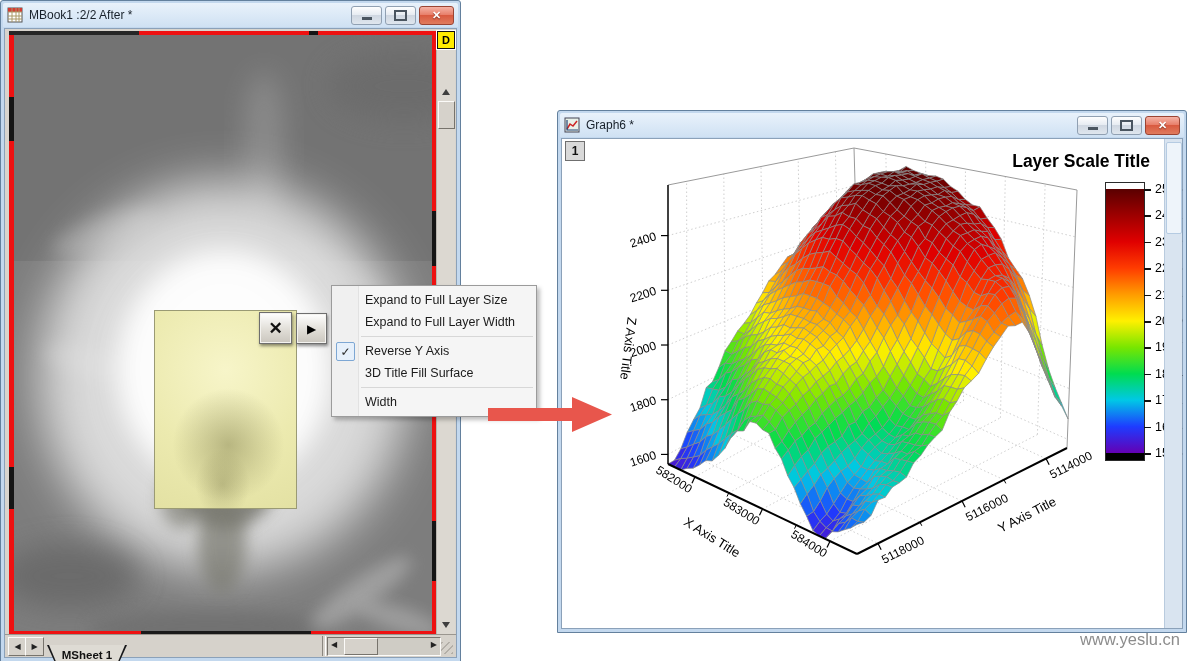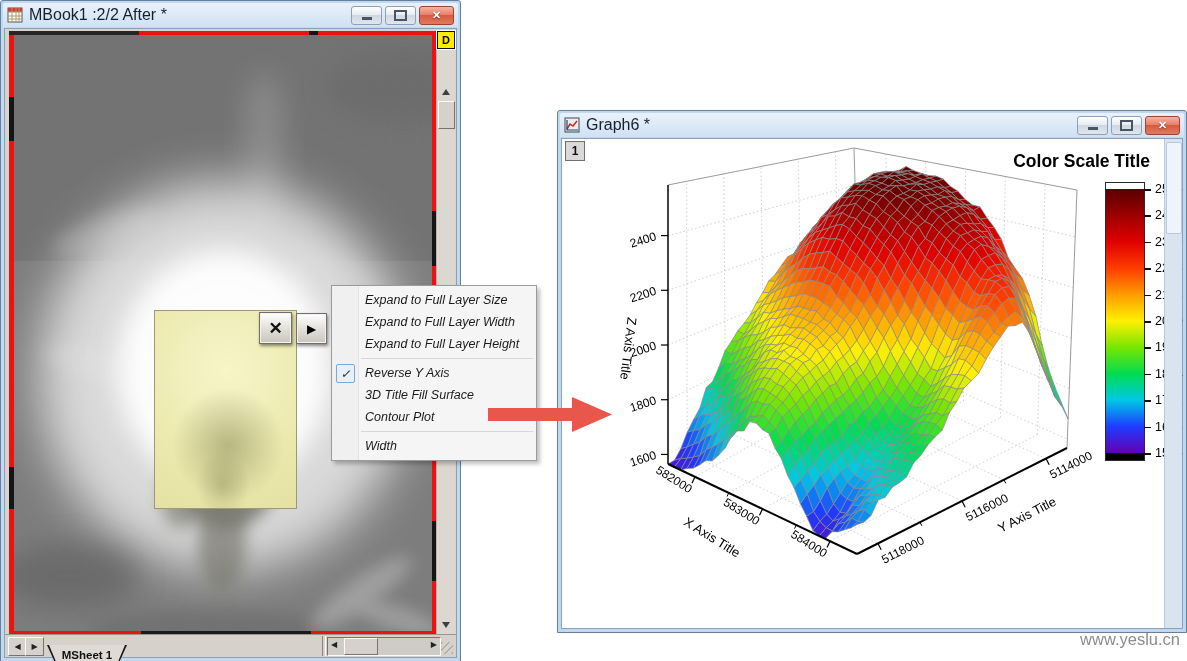--- a/index.html
+++ b/index.html
@@ -2,21 +2,21 @@
 <html><head>
 <meta charset="utf-8">
 <style>
   html,body{margin:0;padding:0;background:#fff;width:1187px;height:661px;overflow:hidden;
     font-family:"Liberation Sans",sans-serif;}
   #stage{position:absolute;left:0;top:0;width:1187px;height:661px;background:#fff;}
   
   .window{position:absolute;background:#c3d8ee;border:1px solid #63809d;border-radius:3px 3px 0 0;}
   .titlebar{position:absolute;left:2px;top:2px;right:2px;height:24px;display:flex;align-items:center;
     padding:0 4px;background:linear-gradient(#e9f2fb,#cfe1f3);border-radius:2px 2px 0 0;}
-  .titletext{font-size:16px;color:#17202a;margin-left:6px;flex:1;white-space:nowrap;}
+  .titletext{font-size:12px;color:#17202a;margin-left:6px;flex:1;white-space:nowrap;}
   .cb{width:29px;height:17px;margin-left:3px;border:1px solid #90a0b2;border-radius:3px;
     background:linear-gradient(#fefefe,#e7ecf2 45%,#cfd7e1 50%,#dfe6ee);display:flex;align-items:center;justify-content:center;}
   .cb.close{width:33px;background:linear-gradient(#f5b2a5,#e8806b 45%,#d95a40 50%,#e07b5d);border-color:#9b4433;}
   .glyph-min{width:10px;height:3px;background:#4a5560;margin-top:6px;}
   .glyph-max{width:9px;height:7px;border:2px solid #4a5560;}
   .glyph-x{color:#fff;font-size:11px;font-weight:bold;text-shadow:0 1px 1px #7e2c1b;line-height:1;}
   
   #left-client{position:absolute;left:3px;top:27px;right:3px;bottom:3px;background:#d8d4cd;border:1px solid #8ba1b9;}
   #terrain{position:absolute;left:4px;top:2px;}
   #msel{position:absolute;left:149px;top:281px;width:141px;height:197px;border:1px solid #9a9a74;
@@ -53,21 +53,21 @@
   #hdivider{position:absolute;left:317px;top:1px;bottom:1px;width:2px;border-left:1px solid #8a867f;border-right:1px solid #fff;}
   #hsb{position:absolute;left:322px;top:2px;width:112px;height:17px;background:#cfccc5;
     border:1px solid;border-color:#77736c #fcfbf9 #fcfbf9 #77736c;}
   #hsb-thumb{position:absolute;left:16px;top:0px;width:32px;height:15px;background:#d6d2cb;
     border:1px solid;border-color:#fcfbf9 #77736c #77736c #fcfbf9;}
   .hsb-arrow{position:absolute;top:2px;font-size:8px;color:#222;}
   #grip{position:absolute;right:3px;bottom:3px;width:12px;height:12px;
     background:repeating-linear-gradient(135deg,#b3afa8 0 2px,transparent 2px 5px);}
   
   #menu{position:absolute;left:331px;top:285px;width:204px;background:#f5f5f5;border:1px solid #9b9b9b;
-    box-shadow:3px 3px 4px rgba(0,0,0,.25);z-index:20;padding:3px 0;font-style:italic;}
+    box-shadow:3px 3px 4px rgba(0,0,0,.25);z-index:20;padding:3px 0;}
   #menu-gutter{position:absolute;left:0;top:0;bottom:0;width:26px;background:#f0f0f0;border-right:1px solid #e2e2e2;}
   .menu-item{position:relative;height:22px;display:flex;align-items:center;padding-left:33px;
     font-size:12.5px;color:#1b1b1b;white-space:nowrap;}
   .menu-sep{height:7px;display:flex;align-items:center;margin-left:29px;margin-right:3px;}
   .menu-sep div{width:100%;border-top:1px solid #d7d7d7;}
   .menu-check{position:absolute;left:4px;top:2px;width:17px;height:17px;background:#e6f0fb;
     border:1px solid #7da7d4;border-radius:2px;display:flex;align-items:center;justify-content:center;
     font-size:12px;color:#2b2b2b;}
   
   #right-client{position:absolute;left:3px;top:27px;right:3px;bottom:3px;background:#fff;border:1px solid #8ba1b9;}
@@ -1184,21 +1184,21 @@
               <text font-family="&quot;Liberation Sans&quot;,sans-serif" font-size="12px" fill="#000" x="966.3085568284948" y="524.4980842828671" text-anchor="start" transform="rotate(-27 966.3085568284948 524.4980842828671)">5116000</text>
               <line x1="1044" y1="461.6" x2="1047.1542784142475" y2="467.8490421414336" stroke="#000" stroke-width="1.2"></line>
               <text font-family="&quot;Liberation Sans&quot;,sans-serif" font-size="12px" fill="#000" x="1050.3085568284948" y="482.09808428286715" text-anchor="start" transform="rotate(-27 1050.3085568284948 482.09808428286715)">5114000</text>
               <line x1="918" y1="525.1999999999999" x2="919.8024448081413" y2="528.7708812236763" stroke="#000" stroke-width="1"></line>
               <line x1="1002" y1="482.8" x2="1003.8024448081413" y2="486.37088122367635" stroke="#000" stroke-width="1"></line>
               <text font-family="&quot;Liberation Sans&quot;,sans-serif" font-size="13px" fill="#000" x="1026.928115293626" y="521.7451340722778" text-anchor="middle" transform="rotate(-27 1026.928115293626 521.7451340722778)">Y Axis Title</text>
             </g>
           </g>
       </svg>
       <div id="layer-badge">1</div>
-      <div id="color-scale-title">Color Scale Title</div>
+      <div id="color-scale-title">Layer Scale Title</div>
       <div id="colorbar">
         <div id="cb-captop"></div>
         <div id="cb-grad" style="background: linear-gradient(rgb(90, 0, 0) 0%, rgb(158, 0, 0) 10%, rgb(224, 0, 0) 20%, rgb(255, 60, 0) 30%, rgb(255, 156, 0) 40%, rgb(255, 240, 0) 50%, rgb(120, 230, 0) 60%, rgb(0, 220, 80) 70%, rgb(0, 200, 230) 80%, rgb(30, 60, 255) 90%, rgb(100, 0, 180) 100%);"></div>
         <div id="cb-capbot"></div>
         <div id="cb-ticks">
             <div class="cb-tick" style="top: 6px;"></div>
             <div class="cb-label" style="top: 6px;">2545</div>
             <div class="cb-tick" style="top: 32.4px;"></div>
             <div class="cb-label" style="top: 32.4px;">2442</div>
             <div class="cb-tick" style="top: 58.8px;"></div>
@@ -1229,35 +1229,29 @@
 
   <div id="menu">
     <div id="menu-gutter"></div>
     <div id="menu-items">
         <div class="menu-item">
           <span>Expand to Full Layer Size</span>
         </div>
         <div class="menu-item">
           <span>Expand to Full Layer Width</span>
         </div>
-        <div class="menu-item">
-          <span>Expand to Full Layer Height</span>
-        </div>
         <div class="menu-sep">
           <div></div>
         </div>
         <div class="menu-item">
           <div class="menu-check">✓</div>
           <span>Reverse Y Axis</span>
         </div>
         <div class="menu-item">
           <span>3D Title Fill Surface</span>
-        </div>
-        <div class="menu-item">
-          <span>Contour Plot</span>
         </div>
         <div class="menu-sep">
           <div></div>
         </div>
         <div class="menu-item">
           <span>Width</span>
         </div>
       </div>
   </div>
 

